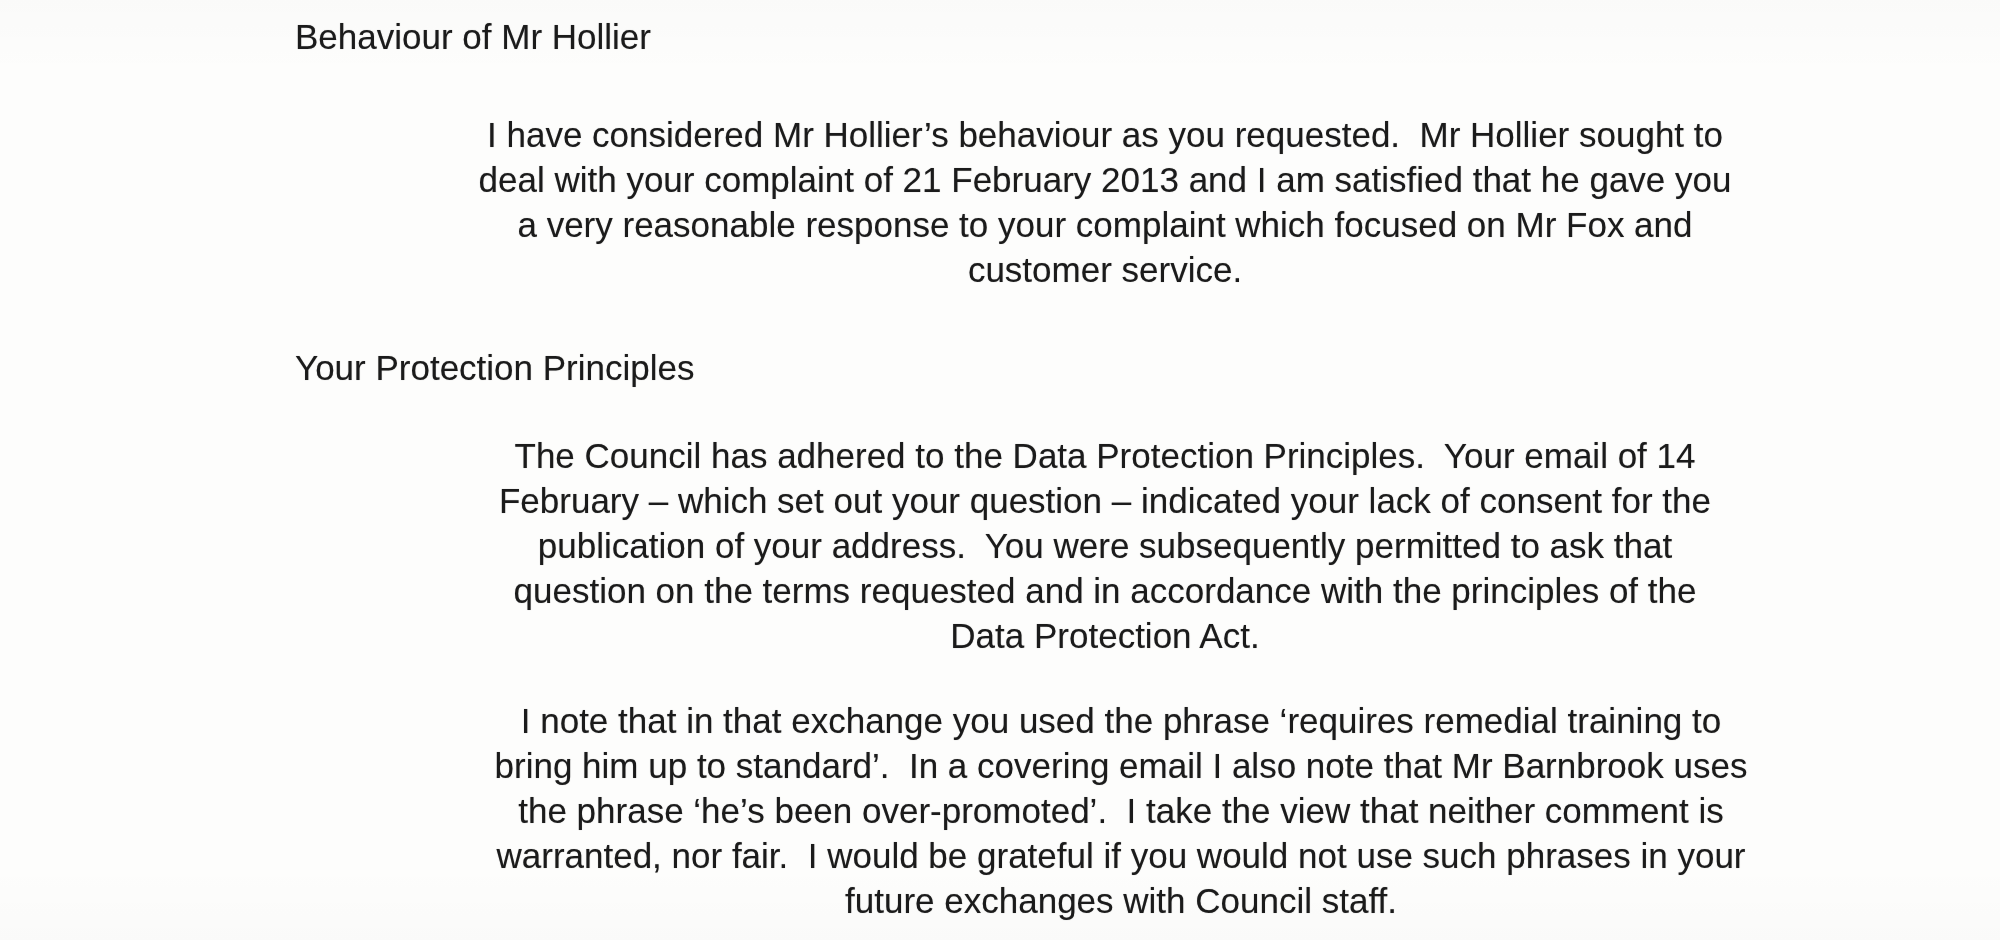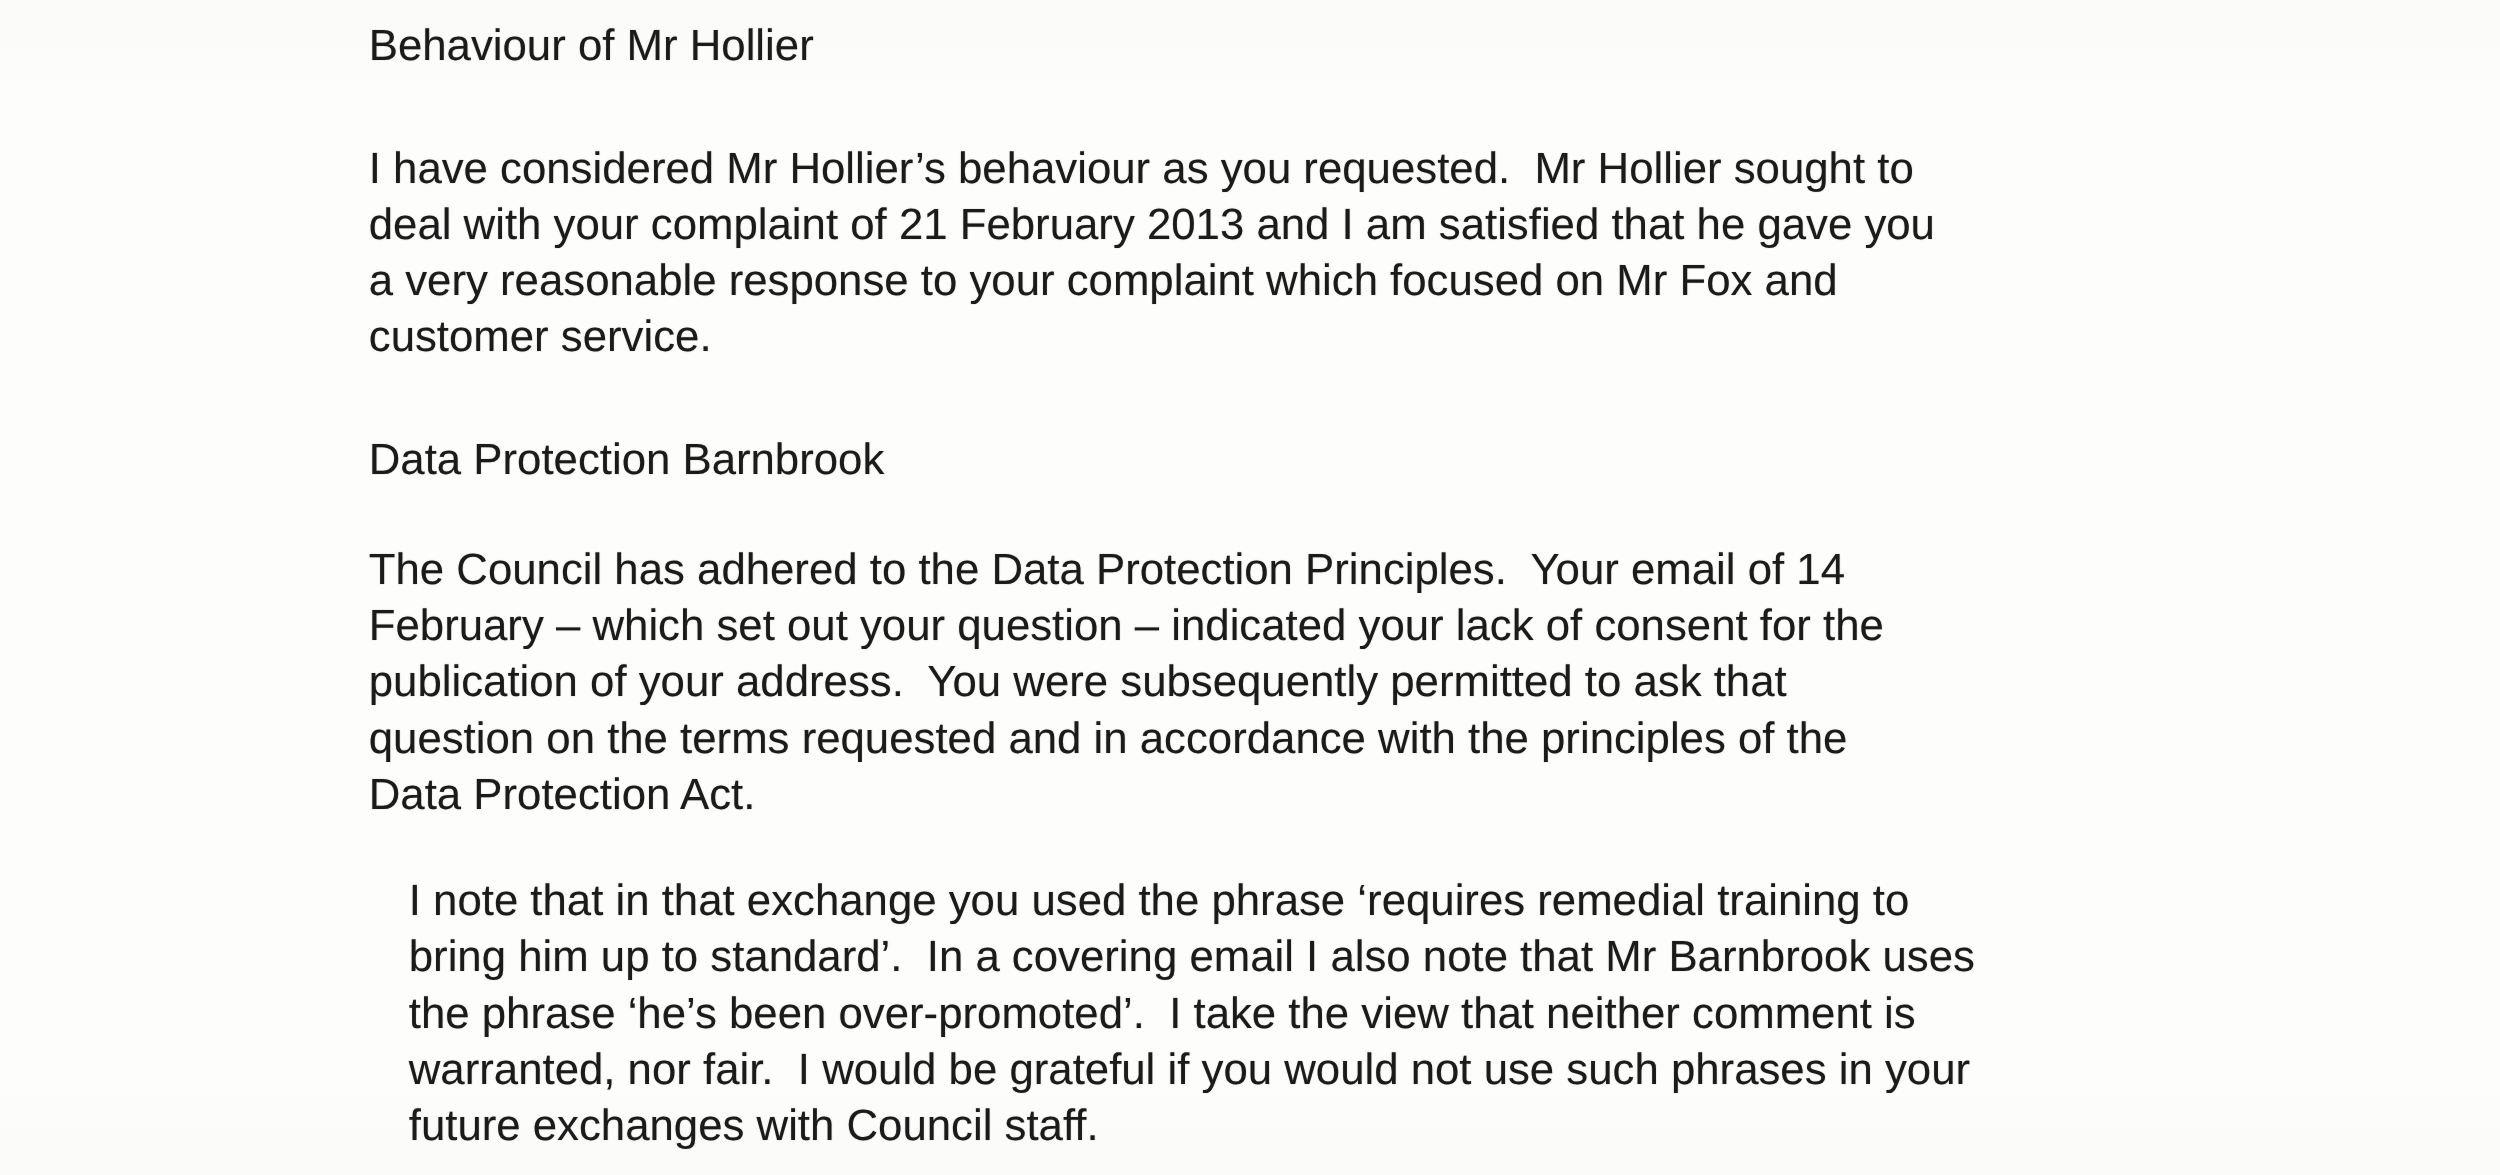--- a/index.html
+++ b/index.html
@@ -41,40 +41,41 @@
   .heading.first {
     margin-bottom: 53px;
   }
   .heading.second {
     margin-top: 53px;
     margin-bottom: 43px;
   }
   .para {
     margin: 0;
     white-space: pre-wrap;
+    text-align: center;
   }
   .para + .para {
     margin-top: 40px;
     margin-left: 32px;
   }
 </style>
 </head>
 <body>
 
 <div class="page">
   <div class="doc">
 
     <h2 class="heading first">Behaviour of Mr Hollier</h2>
 
     <p class="para">I have considered Mr Hollier’s behaviour as you requested.  Mr Hollier sought to
 deal with your complaint of 21 February 2013 and I am satisfied that he gave you
 a very reasonable response to your complaint which focused on Mr Fox and
 customer service.</p>
 
-    <h2 class="heading second">Data Protection Barnbrook</h2>
+    <h2 class="heading second">Your Protection Principles</h2>
 
     <p class="para">The Council has adhered to the Data Protection Principles.  Your email of 14
 February – which set out your question – indicated your lack of consent for the
 publication of your address.  You were subsequently permitted to ask that
 question on the terms requested and in accordance with the principles of the
 Data Protection Act.</p>
 
     <p class="para">I note that in that exchange you used the phrase ‘requires remedial training to
 bring him up to standard’.  In a covering email I also note that Mr Barnbrook uses
 the phrase ‘he’s been over-promoted’.  I take the view that neither comment is

